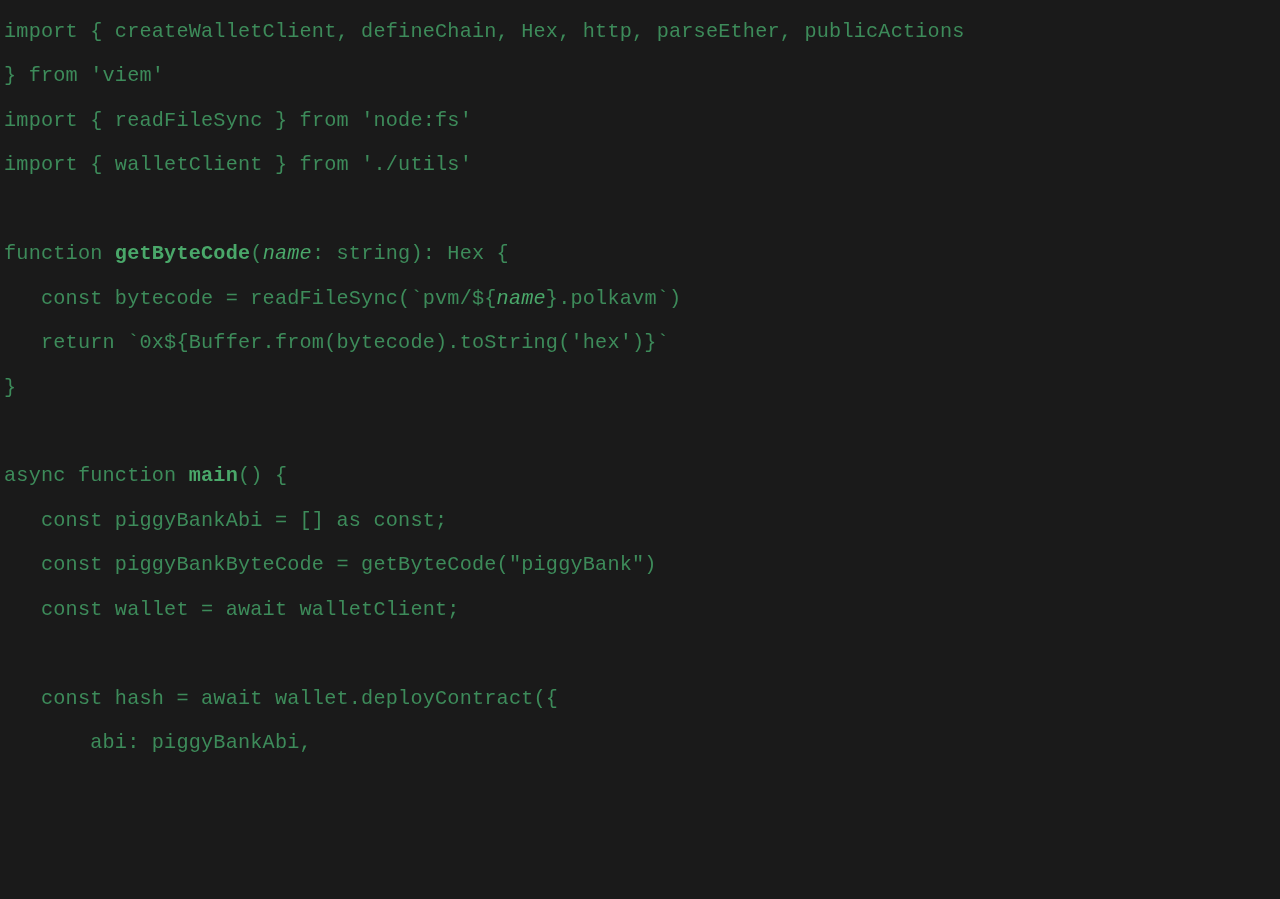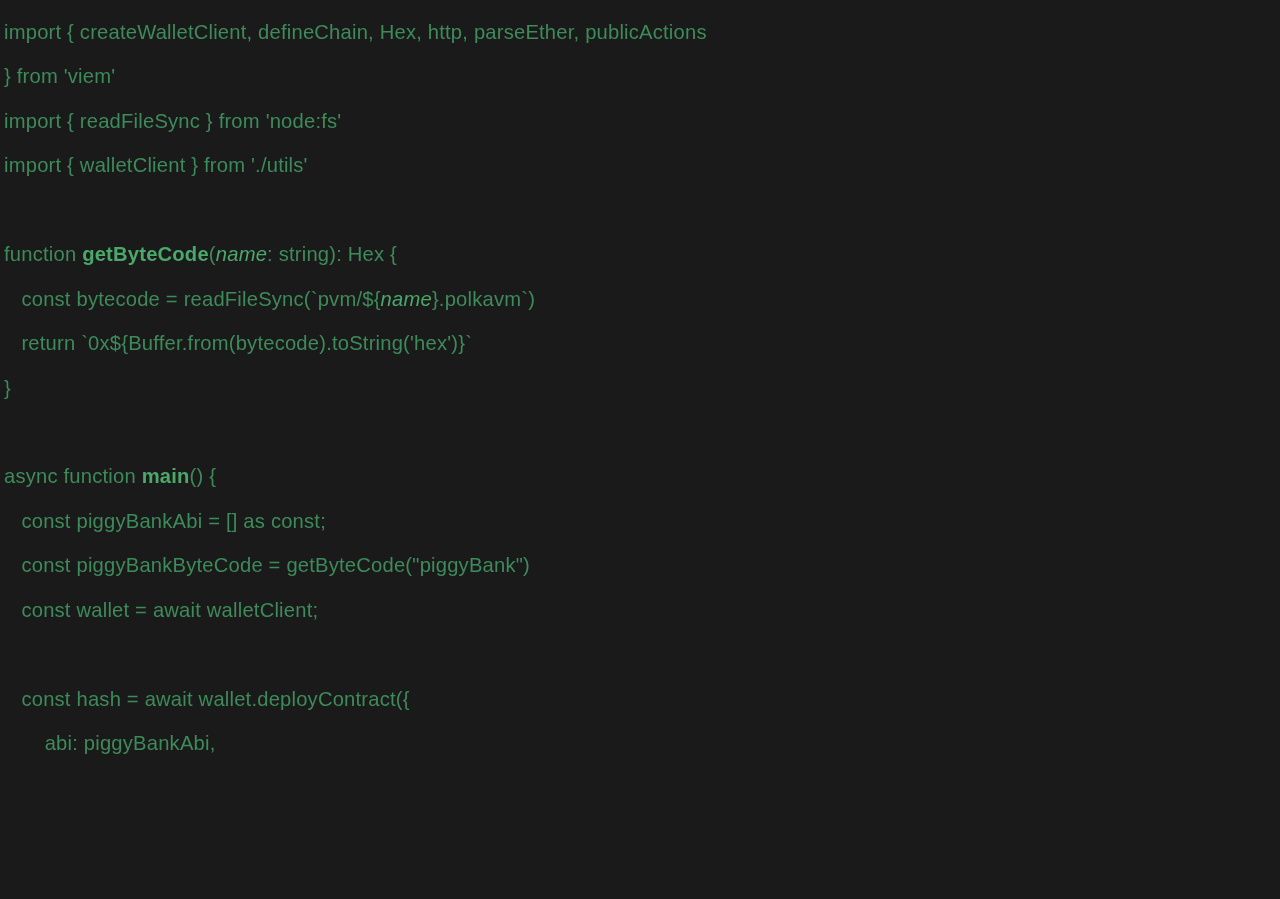--- a/index.html
+++ b/index.html
@@ -6,21 +6,21 @@
     margin: 0;
     padding: 0;
     width: 1280px;
     height: 899px;
     background: #1a1a1a;
     overflow: hidden;
   }
   pre.code {
     margin: 0;
     padding: 10px 4px;
-    font-family: Liberation Sans, sans-serif;
+    font-family: Liberation Mono, monospace;
     font-size: 20.2px;
     line-height: 2.2;
     color: #3d8b5a;
     white-space: pre;
     letter-spacing: 0.2px;
   }
   .kw   { color: #3d8b5a; }   
   .fn   { color: #4aa86a; font-weight: 700; } 
   .str  { color: #3d8b5a; }
   .param { color: #4aa86a; font-style: italic; }

